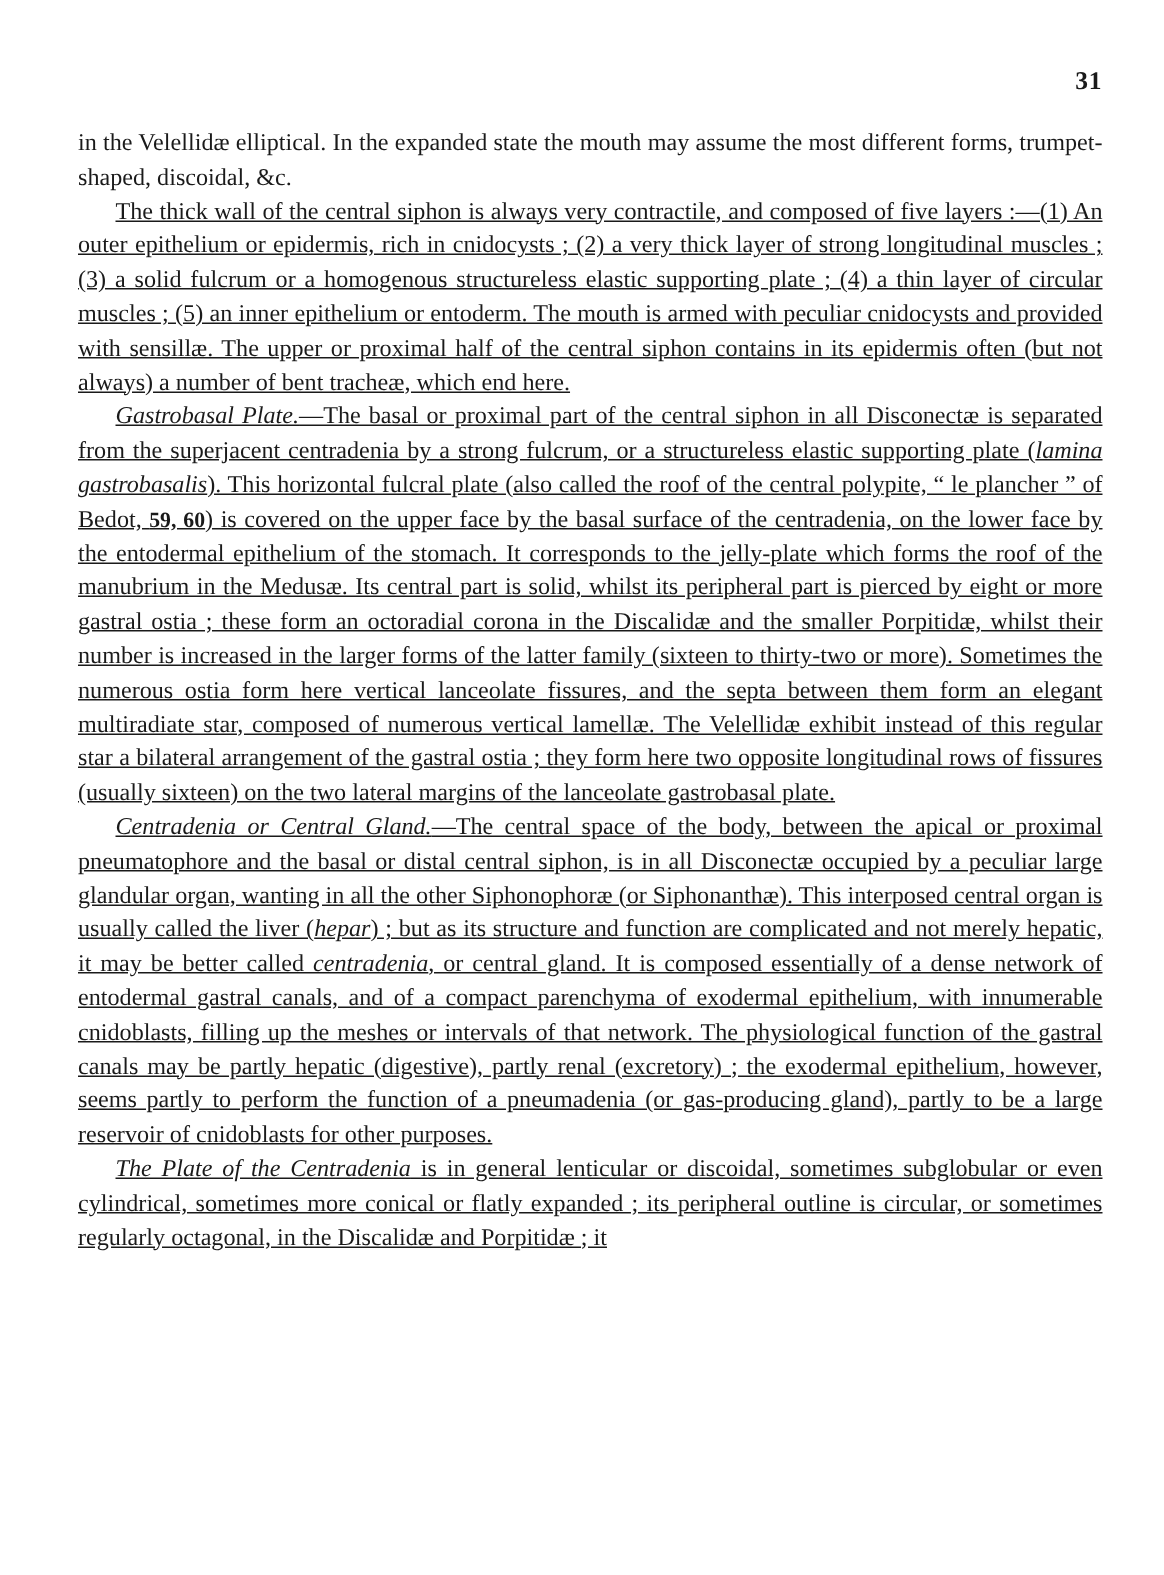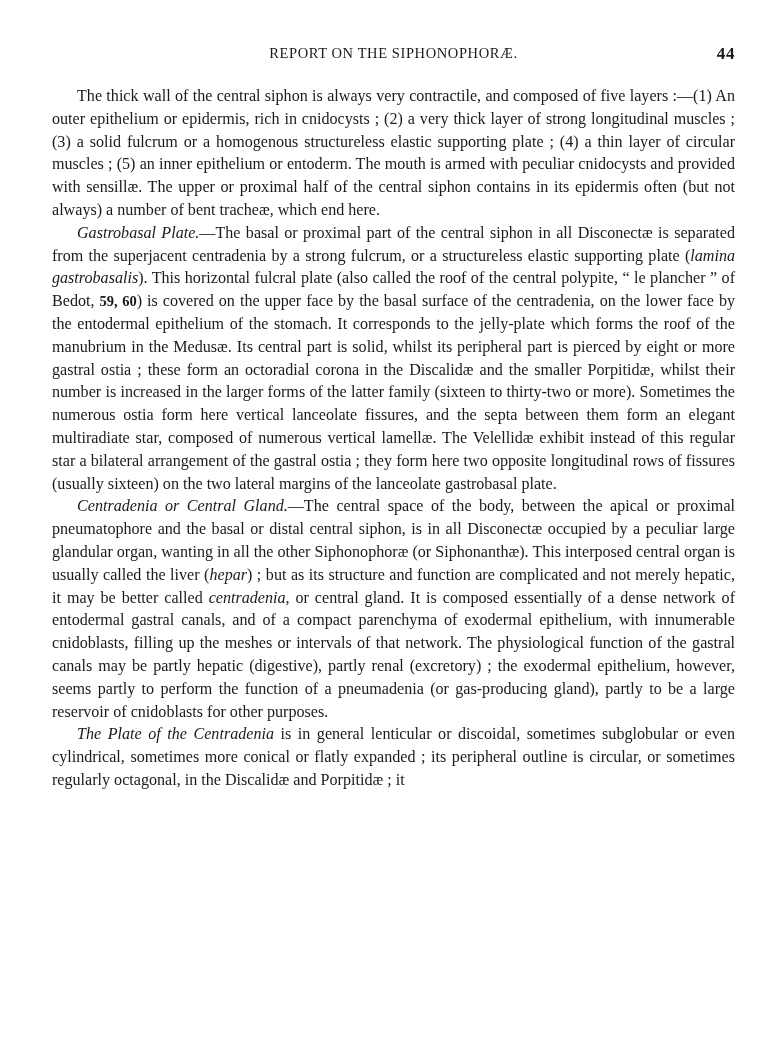--- a/index.html
+++ b/index.html
@@ -3,32 +3,32 @@
 <meta charset="utf-8">
 <style>
   html, body { margin:0; padding:0; background:#ffffff; }
   body { width:776px; height:1050px; position:relative; overflow:hidden; }
   .page { position:absolute; left:52px; top:0; width:683px; font-family:"Liberation Serif","DejaVu Serif",serif; color:#1a1a1a; }
   .running-head { position:absolute; top:45px; left:0; width:683px; height:22px; font-size:14.5px; letter-spacing:0.6px; }
   .running-head .title { position:absolute; left:0; right:0; text-align:center; top:0; }
   .running-head .num { position:absolute; right:0; top:-1px; font-size:17px; font-weight:bold; }
   .body { position:absolute; top:85px; left:0; width:683px; font-size:16.1px; line-height:22.8px; text-align:justify; }
   .body p { margin:0; }
-  .body p.indent { text-indent:25px; }
+  .body p.indent { text-indent:25px;text-decoration:underline; }
   .it { font-style:italic; }
   .num-b { font-weight:bold; font-size:14.5px; }
 </style>
 </head>
 <body>
 
 <div class="page">
   <div class="running-head">
-    <div class="title">REPORT ON THE SIPHONOPHORÆ.</div>
-    <div class="num">44</div>
+    <div class="num">31</div>
   </div>
 
   <div class="body">
+    <p><span>in the Velellidæ elliptical.  In the expanded state the mouth may assume the most different forms, trumpet-shaped, discoidal, &amp;c.</span></p>
     <p class="indent"><span>The thick wall of the central siphon is always very contractile, and composed of five layers :—(1) An outer epithelium or epidermis, rich in cnidocysts ; (2) a very thick layer of strong longitudinal muscles ; (3) a solid fulcrum or a homogenous structureless elastic supporting plate ; (4) a thin layer of circular muscles ; (5) an inner epithelium or entoderm.  The mouth is armed with peculiar cnidocysts and provided with sensillæ.  The upper or proximal half of the central siphon contains in its epidermis often (but not always) a number of bent tracheæ, which end here.</span></p>
     <p class="indent"><span class="it">Gastrobasal Plate.</span><span>—The basal or proximal part of the central siphon in all Disconectæ is separated from the superjacent centradenia by a strong fulcrum, or a structureless elastic supporting plate (</span><span class="it">lamina gastrobasalis</span><span>).  This horizontal fulcral plate (also called the roof of the central polypite, “ le plancher ” of Bedot, </span><span class="num-b">59, 60</span><span>) is covered on the upper face by the basal surface of the centradenia, on the lower face by the entodermal epithelium of the stomach.  It corresponds to the jelly-plate which forms the roof of the manubrium in the Medusæ.  Its central part is solid, whilst its peripheral part is pierced by eight or more gastral ostia ; these form an octoradial corona in the Discalidæ and the smaller Porpitidæ, whilst their number is increased in the larger forms of the latter family (sixteen to thirty-two or more).  Sometimes the numerous ostia form here vertical lanceolate fissures, and the septa between them form an elegant multiradiate star, composed of numerous vertical lamellæ.  The Velellidæ exhibit instead of this regular star a bilateral arrangement of the gastral ostia ; they form here two opposite longitudinal rows of fissures (usually sixteen) on the two lateral margins of the lanceolate gastrobasal plate.</span></p>
     <p class="indent"><span class="it">Centradenia or Central Gland.</span><span>—The central space of the body, between the apical or proximal pneumatophore and the basal or distal central siphon, is in all Disconectæ occupied by a peculiar large glandular organ, wanting in all the other Siphonophoræ (or Siphonanthæ).  This interposed central organ is usually called the liver (</span><span class="it">hepar</span><span>) ; but as its structure and function are complicated and not merely hepatic, it may be better called </span><span class="it">centradenia</span><span>, or central gland.  It is composed essentially of a dense network of entodermal gastral canals, and of a compact parenchyma of exodermal epithelium, with innumerable cnidoblasts, filling up the meshes or intervals of that network.  The physiological function of the gastral canals may be partly hepatic (digestive), partly renal (excretory) ; the exodermal epithelium, however, seems partly to perform the function of a pneumadenia (or gas-producing gland), partly to be a large reservoir of cnidoblasts for other purposes.</span></p>
     <p class="indent"><span class="it">The Plate of the Centradenia</span><span> is in general lenticular or discoidal, sometimes subglobular or even cylindrical, sometimes more conical or flatly expanded ; its peripheral outline is circular, or sometimes regularly octagonal, in the Discalidæ and Porpitidæ ; it</span></p>
   </div>
 </div>
 
 </body></html>

